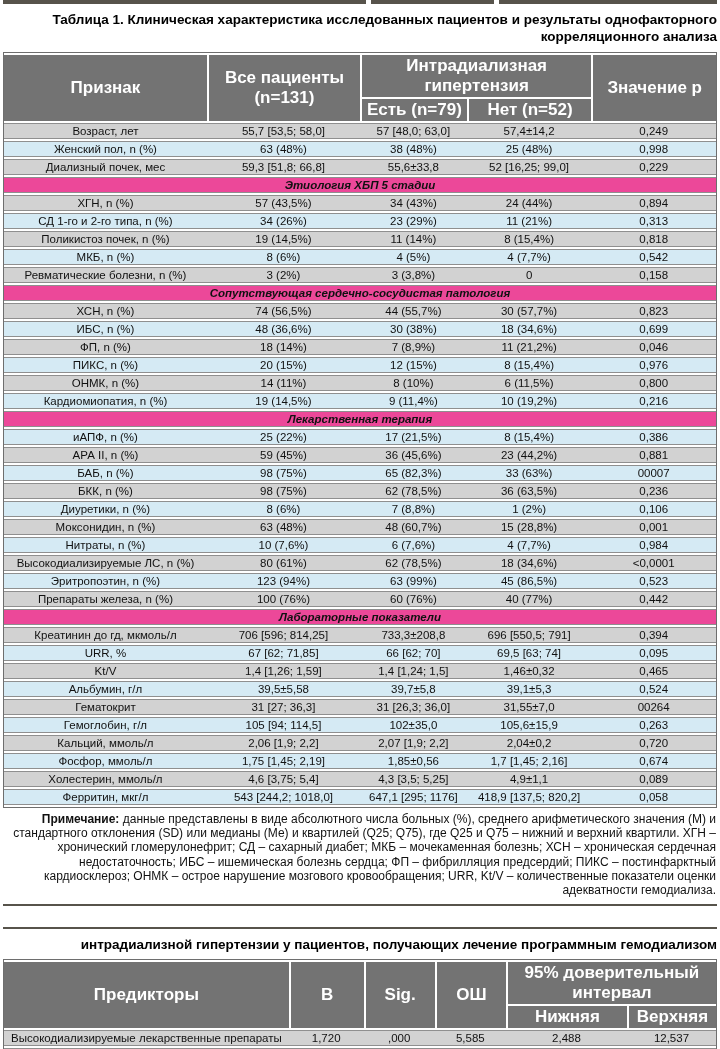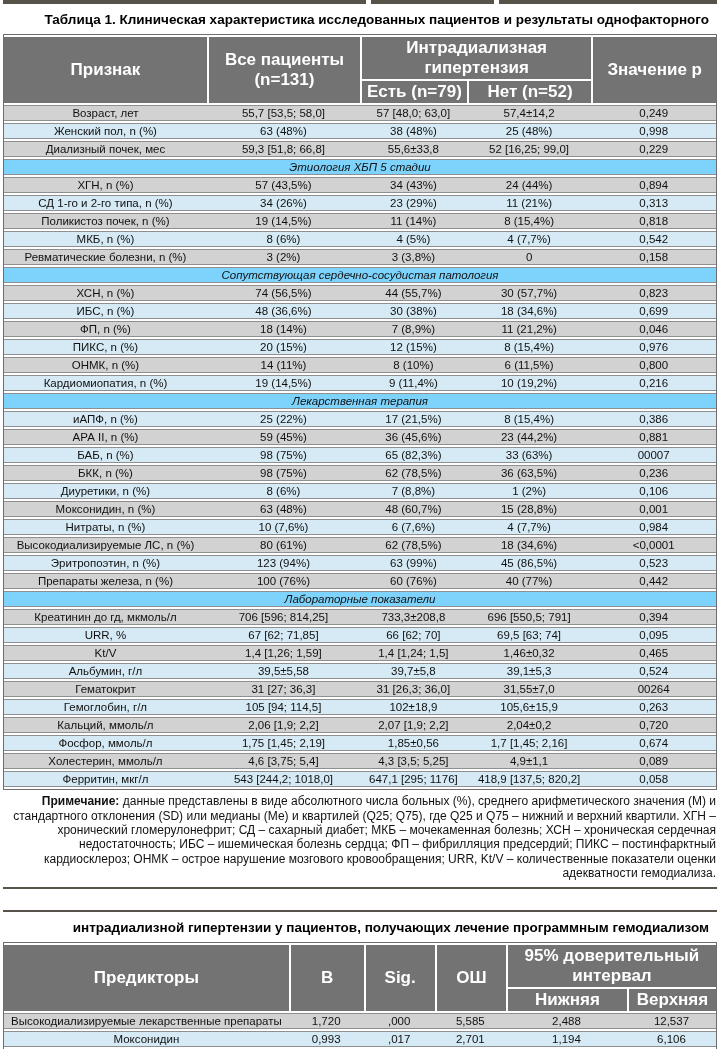--- a/index.html
+++ b/index.html
@@ -5,44 +5,45 @@
   html,body{margin:0;padding:0;background:#ffffff;}
   body{width:720px;font-family:"Liberation Sans", sans-serif;color:#111;}
   .page{width:714px;padding:0 3px;}
   .top-rule{height:4px;background:linear-gradient(to right,
       #57534b 0 50.8%, #ffffff 50.8% 51.5%,
       #57534b 51.5% 68.7%, #ffffff 68.7% 69.4%,
       #57534b 69.4% 100%);}
   .rule{height:2px;background:#57534b;}
   .rule-thin{height:2px;background:#57534b;}
   .gap{height:21px;}
-  .tbl-title{text-align:right;font-weight:bold;font-size:13.5px;line-height:1.28;margin:7px 8px 6px;color:#000;}
+  .tbl-title{text-align:right;font-weight:bold;font-size:13.5px;line-height:1.28;margin:7px 0 6px;color:#000;}
   table.tbl{width:100%;border-collapse:separate;border-spacing:0 2px;table-layout:fixed;
             border:1px solid #6e6e6e;background:#fff;}
   table.tbl thead th{background:#737373;color:#fff;font-weight:bold;font-size:17px;
             height:17px;padding:1px 2px;border-left:2px solid #fff;overflow:hidden;}
   table.tbl thead tr:first-child th:first-child{border-left:none;}
   table.tbl td{text-align:center;font-size:11.5px;height:14px;padding:0 2px;
             border-top:1px solid #8f8f8f;border-bottom:1px solid #8f8f8f;
             overflow:hidden;white-space:nowrap;color:#111;}
   td.row-gray{background:#d2d2d2;}
   td.row-blue{background:#d5eaf4;}
-  td.section-cell{font-weight:normal;font-style:italic;background:#7dd3fc;}
+  td.section-cell{font-weight:bold;font-style:italic;background:#ec4899;}
   .note{font-size:12px;line-height:1.2;padding:4px 1px 6px;color:#111;text-align:right;}
   .note b{font-weight:bold;}
 </style>
 </head>
 <body>
 
 <div class="page">
 
   <div class="top-rule"></div>
 
   <div class="tbl-title">
     <div>Таблица 1. Клиническая характеристика исследованных пациентов и результаты однофакторного</div>
+    <div>корреляционного анализа</div>
   </div>
 
   <table class="tbl">
     <colgroup>
       <col style="width:28.5%">
         <col style="width:21.5%">
         <col style="width:15%">
         <col style="width:17.5%">
         <col>
     </colgroup>
@@ -270,21 +271,21 @@
         <tr>
           <td class="row-gray">Гематокрит</td>
           <td class="row-gray">31 [27; 36,3]</td>
           <td class="row-gray">31 [26,3; 36,0]</td>
           <td class="row-gray">31,55±7,0</td>
           <td class="row-gray">00264</td>
         </tr>
         <tr>
           <td class="row-blue">Гемоглобин, г/л</td>
           <td class="row-blue">105 [94; 114,5]</td>
-          <td class="row-blue">102±18,9</td>
+          <td class="row-blue">102±35,0</td>
           <td class="row-blue">105,6±15,9</td>
           <td class="row-blue">0,263</td>
         </tr>
         <tr>
           <td class="row-gray">Кальций, ммоль/л</td>
           <td class="row-gray">2,06 [1,9; 2,2]</td>
           <td class="row-gray">2,07 [1,9; 2,2]</td>
           <td class="row-gray">2,04±0,2</td>
           <td class="row-gray">0,720</td>
         </tr>

